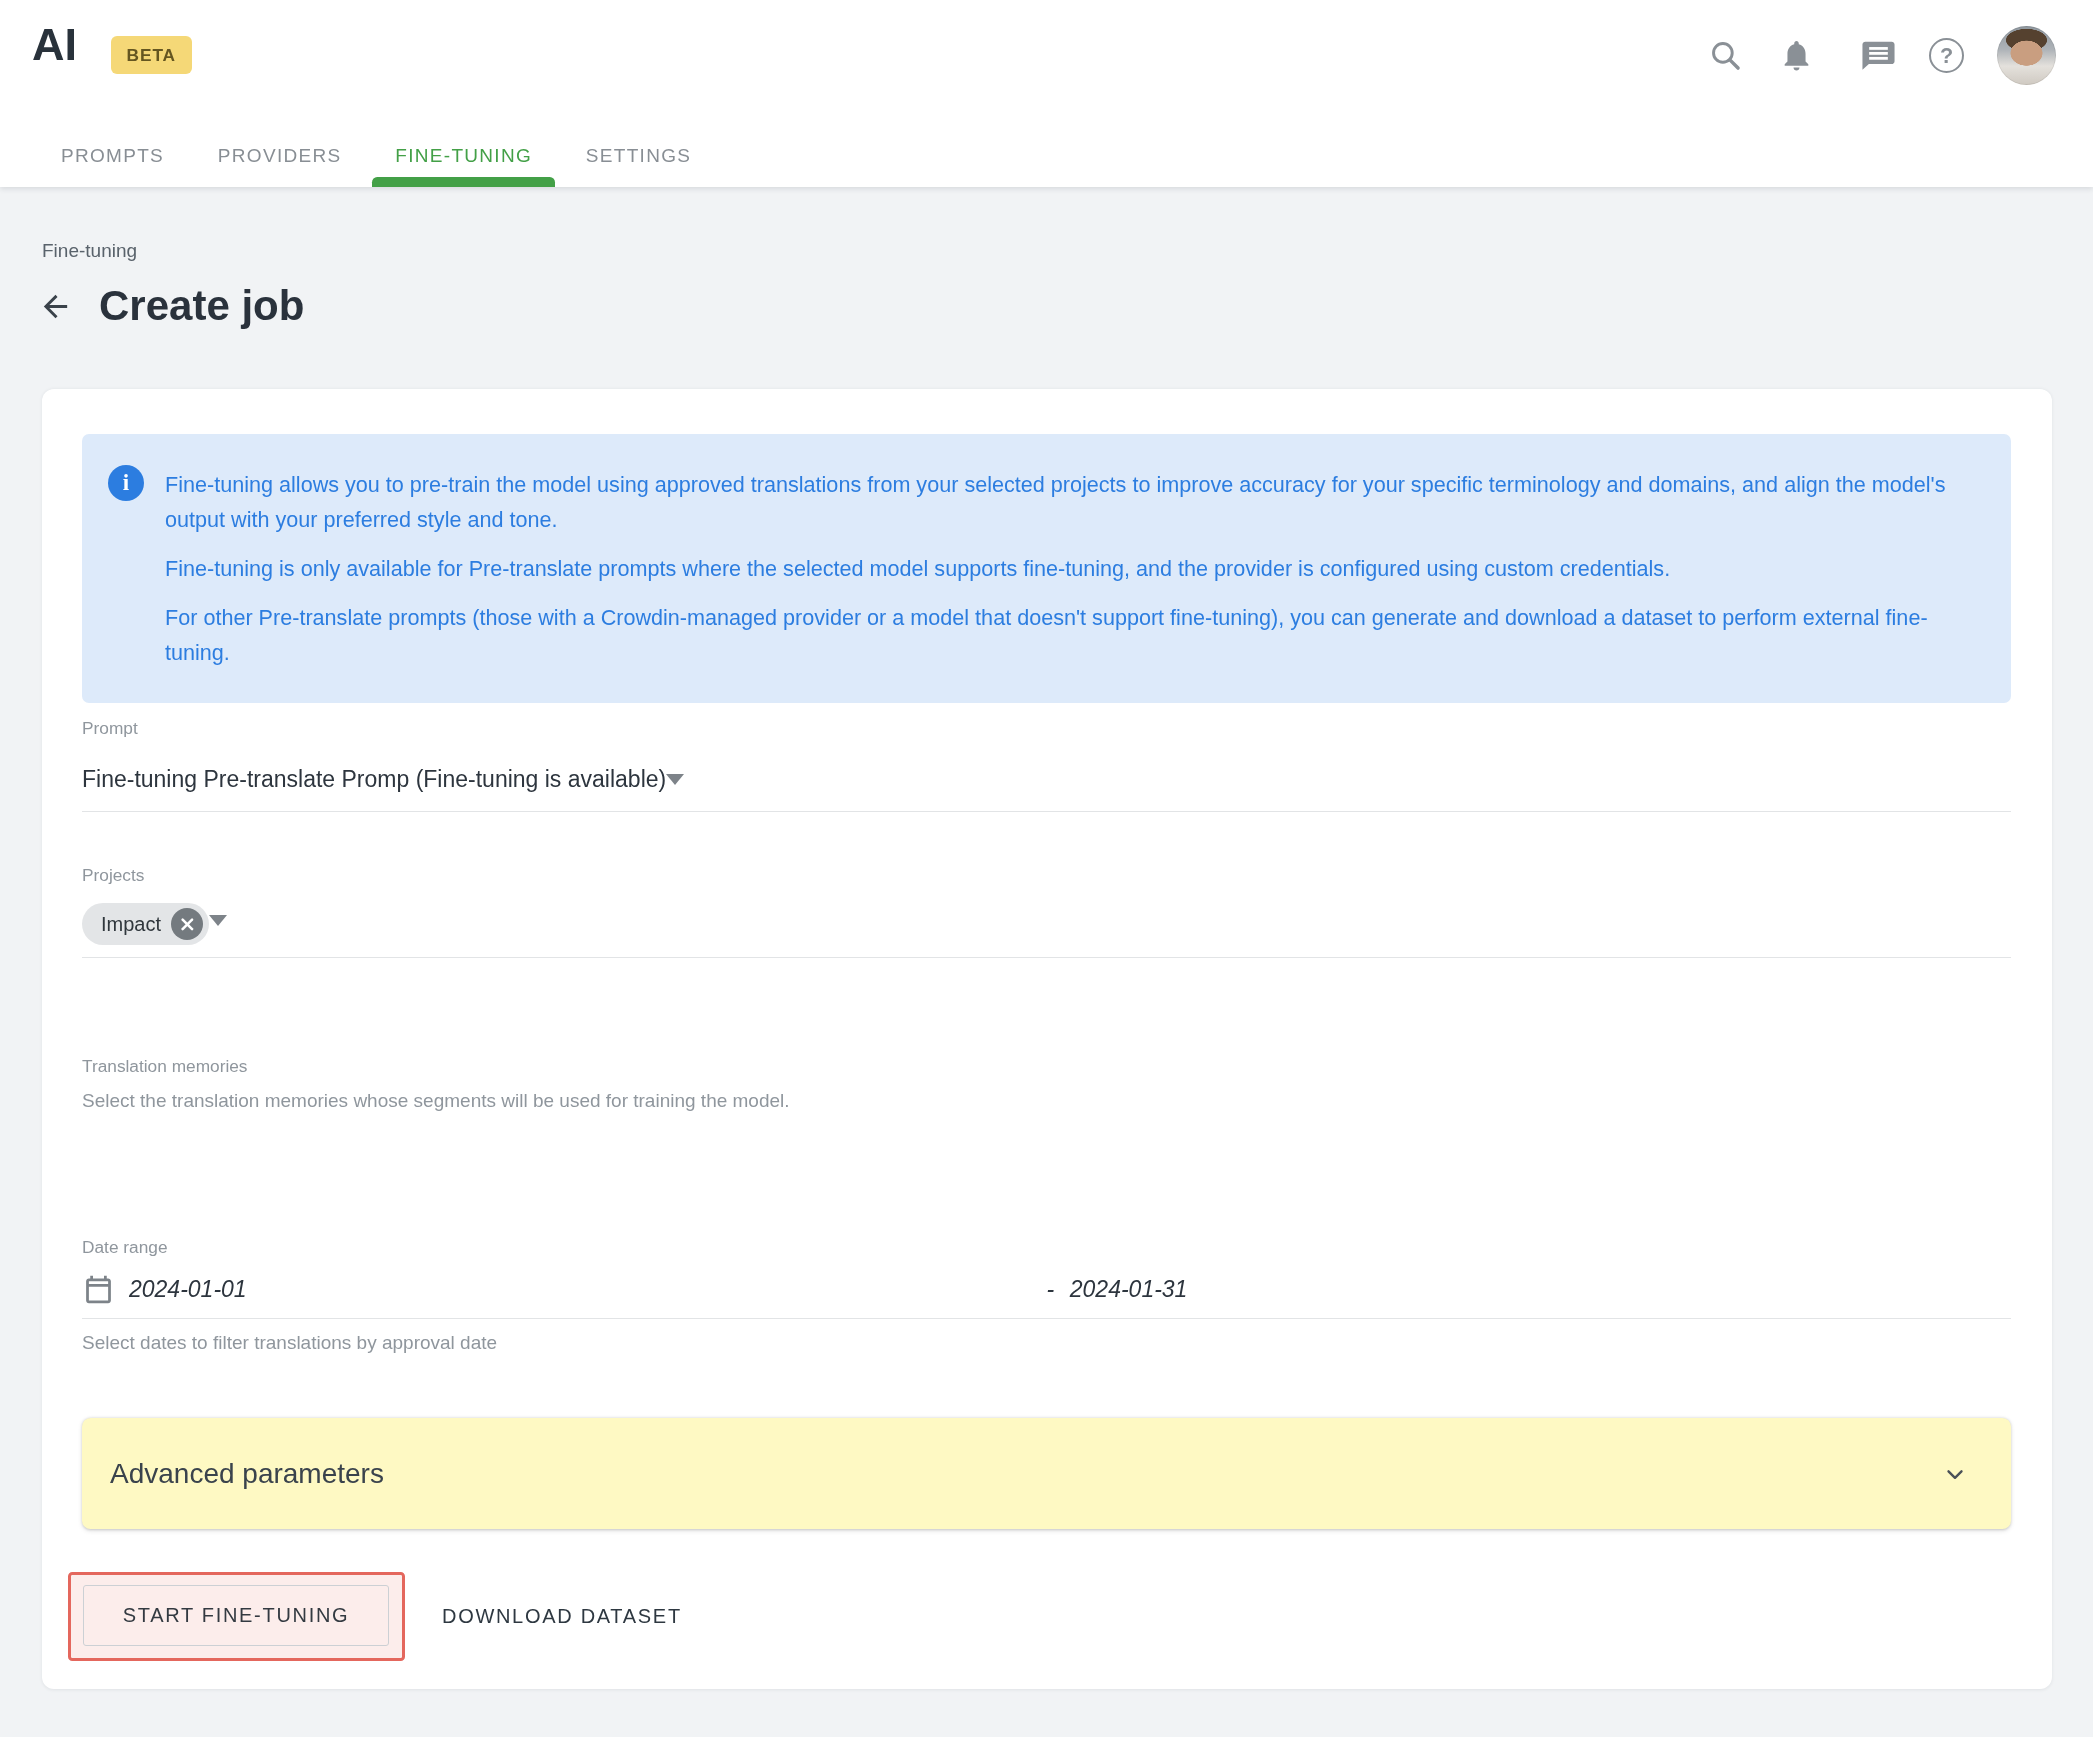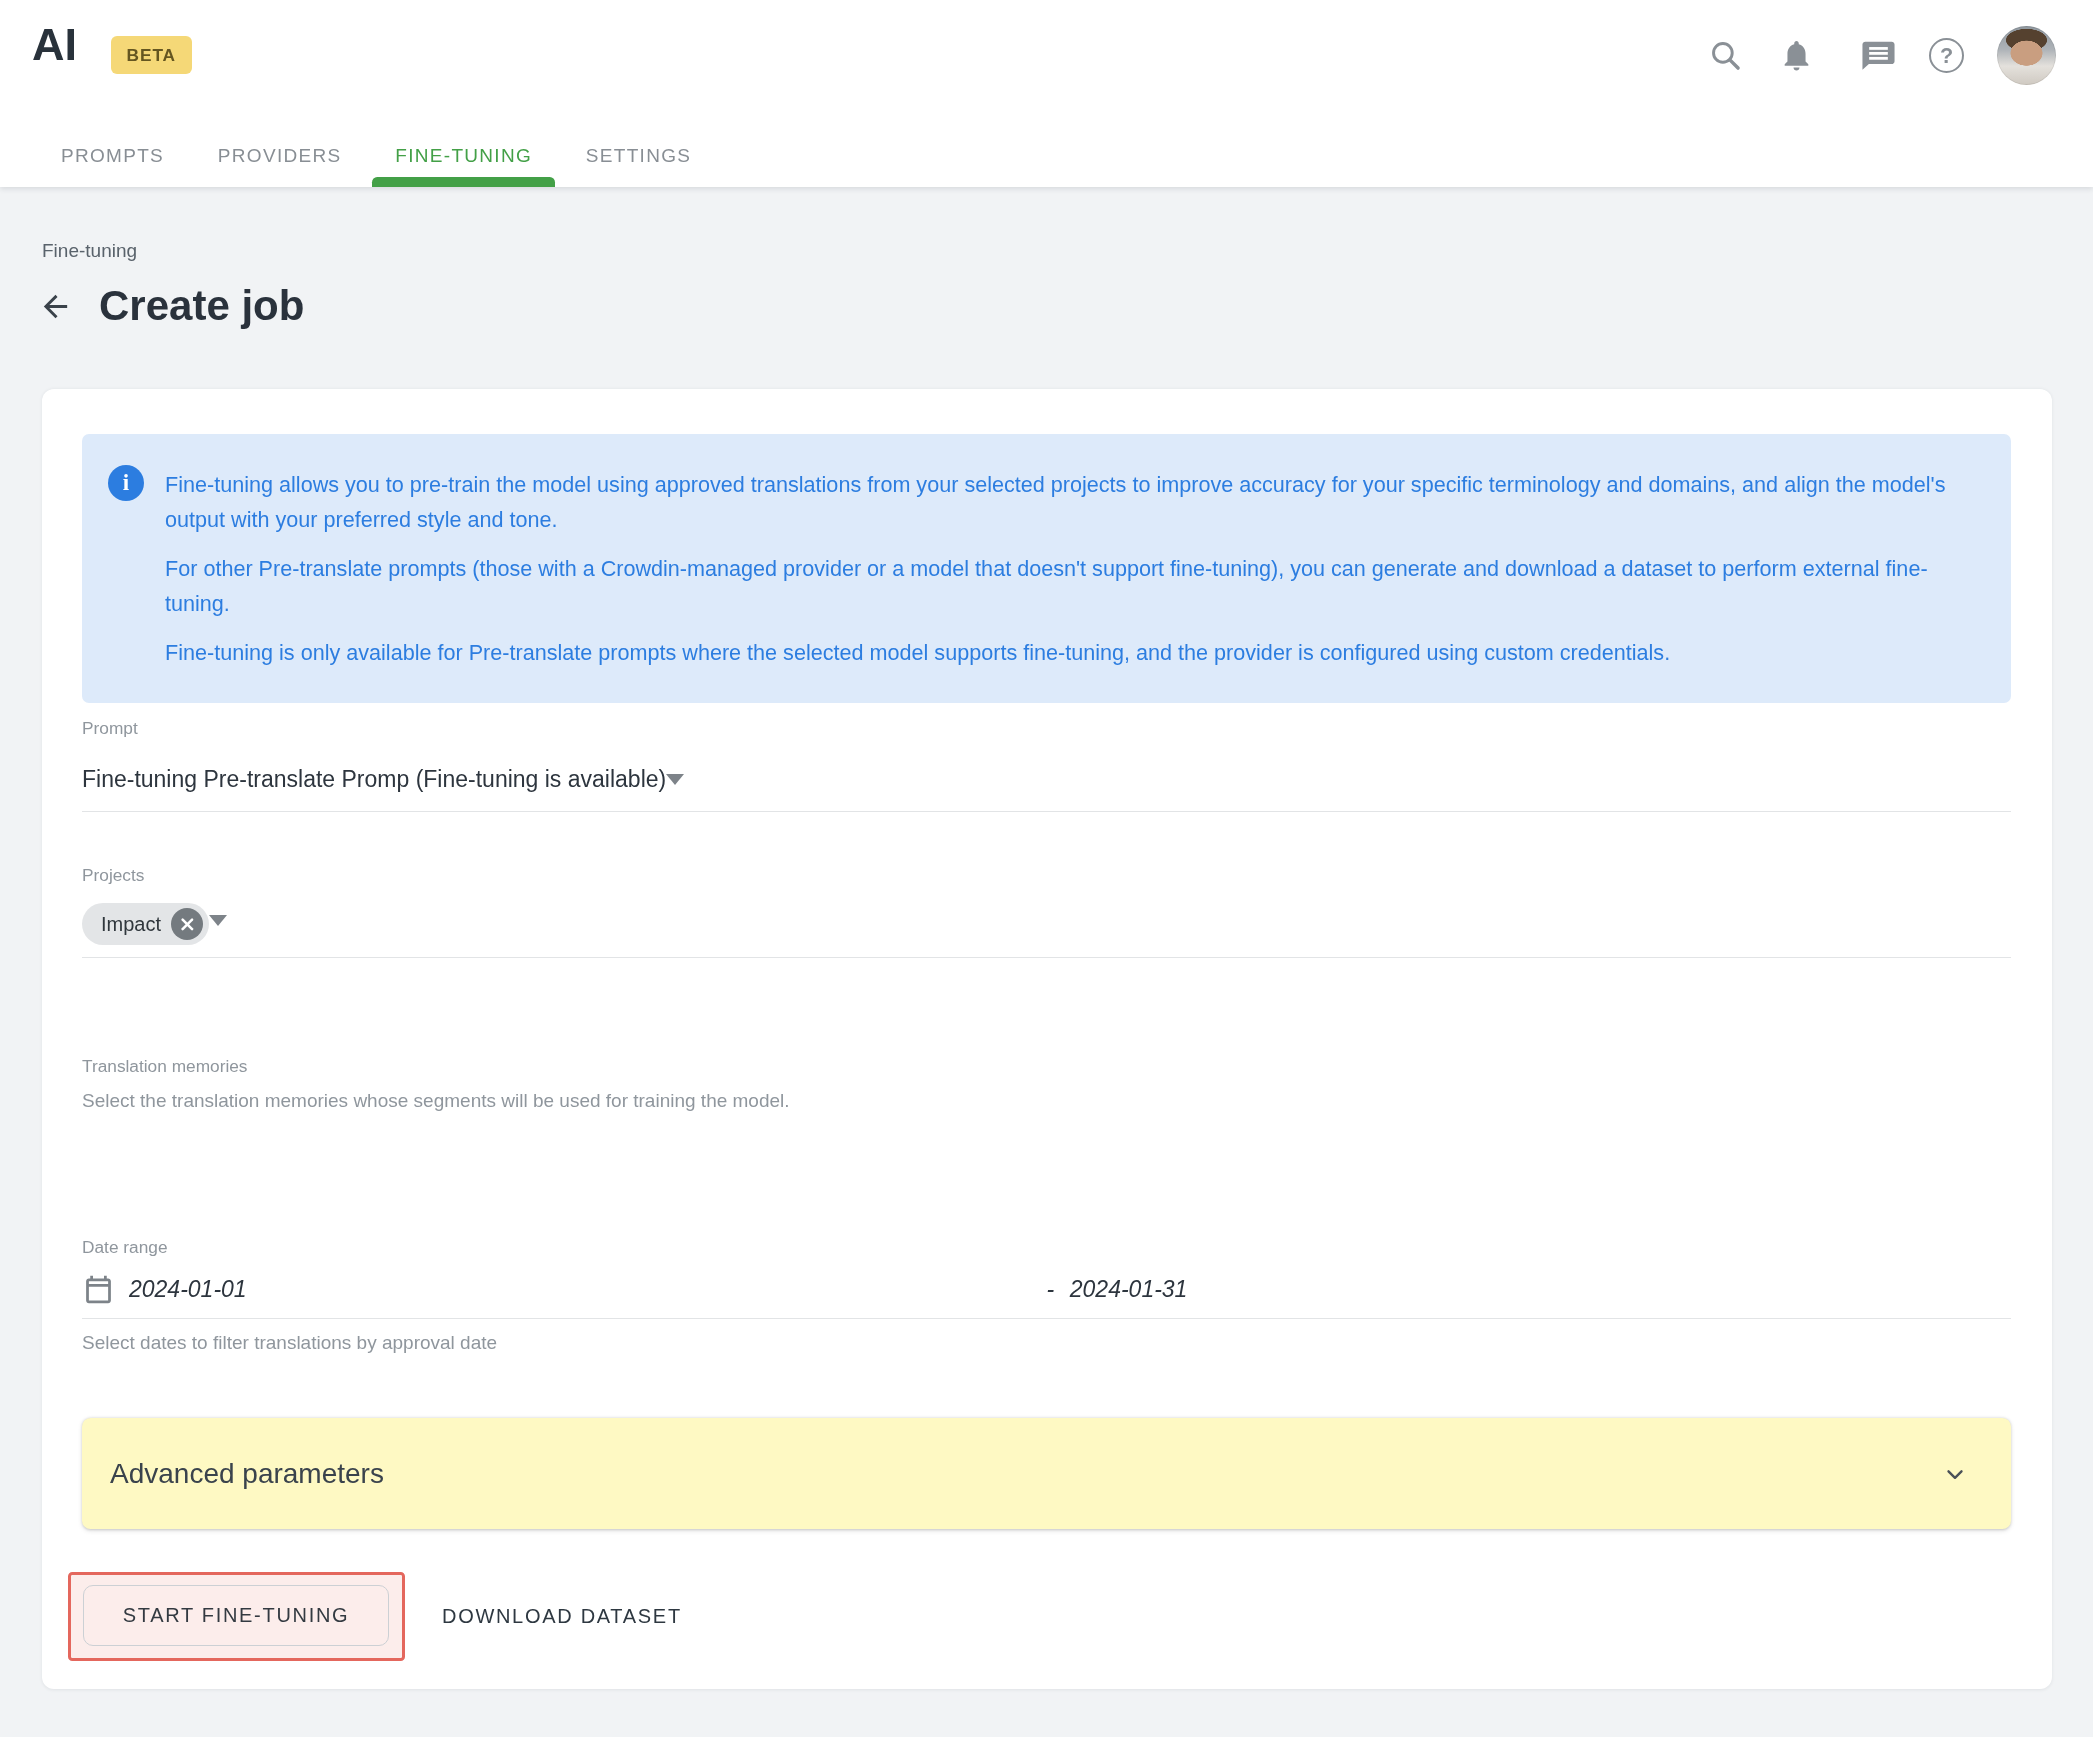--- a/index.html
+++ b/index.html
@@ -152,21 +152,21 @@
   .chevron { width:26px; height:26px; color:#4a5157; }
   .chevron svg { width:26px; height:26px; display:block; }
   
   .target-highlight {
     position:absolute; left:26px; top:1183px; width:337px; height:89px;
     border:3.5px solid #e4675d; border-radius:4.3px;
     background:rgba(228,103,93,.12);
   }
   .start-btn {
     position:absolute; left:12px; top:10.4px; width:306px; height:61px;
-    border:0.9px solid #ccd0d4; border-radius:10px;
+    border:0.9px solid #ccd0d4; border-radius:3px;
     background:transparent; cursor:pointer;
     display:flex; align-items:center; justify-content:center;
     font-family:"Liberation Sans", sans-serif;
     font-size:20px; font-weight:500; letter-spacing:1.7px; color:#333a41;
     white-space:nowrap;
   }
   .download-btn {
     position:absolute; left:386px; top:1197px; height:61px; padding:0 14px;
     display:flex; align-items:center; justify-content:center;
     border:none; background:transparent; cursor:pointer;
@@ -226,22 +226,22 @@
       </svg>
   </div>
   <div class="page-title">Create job</div>
 </div>
 
 <div class="card">
 
   <div class="info-box">
     <div class="info-icon">i</div>
     <p>Fine-tuning allows you to pre-train the model using approved translations from your selected projects to improve accuracy for your specific terminology and domains, and align the model's output with your preferred style and tone.</p>
+    <p>Fine-tuning is only available for Pre-translate prompts where the selected model supports fine-tuning, and the provider is configured using custom credentials.</p>
     <p>For other Pre-translate prompts (those with a Crowdin-managed provider or a model that doesn't support fine-tuning), you can generate and download a dataset to perform external fine-tuning.</p>
-    <p>Fine-tuning is only available for Pre-translate prompts where the selected model supports fine-tuning, and the provider is configured using custom credentials.</p>
   </div>
 
   <div class="field f-prompt">
     <div class="field-label">Prompt</div>
     <div class="select-row field-underline">
       <div class="select-value">Fine-tuning Pre-translate Promp (Fine-tuning is available)</div>
       <div class="caret"></div>
     </div>
   </div>
 

